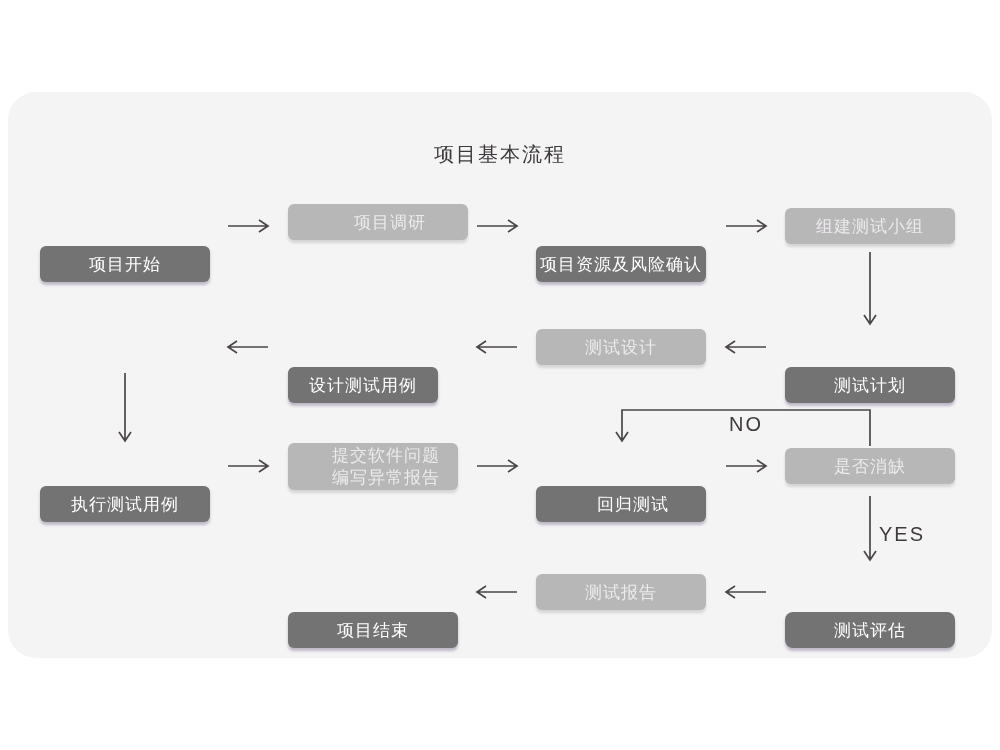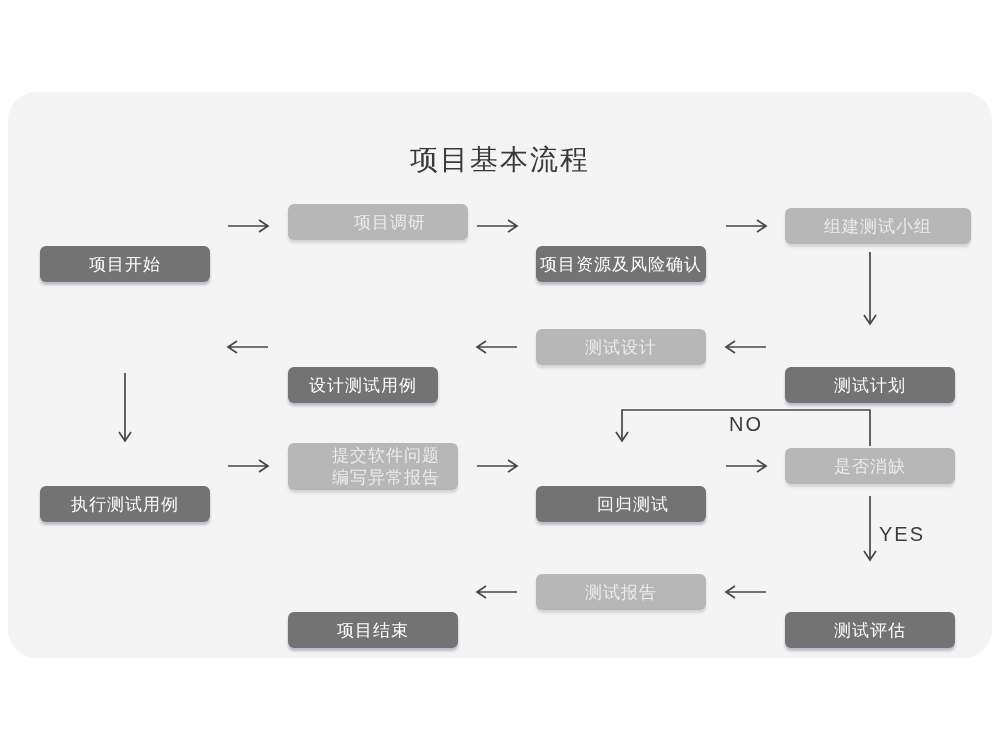--- a/index.html
+++ b/index.html
@@ -25,21 +25,21 @@
     background: #f5f4f5;
     border-radius: 28px;
   }
   .title {
     position: absolute;
     left: 0;
     top: 141px;
     width: 1000px;
     margin: 0;
     text-align: center;
-    font-size: 28px;
+    font-size: 20px;
     font-weight: 500;
     letter-spacing: 2px;
     color: #3b373b;
   }
   .edges {
     position: absolute;
     left: 0;
     top: 0;
     width: 1000px;
     height: 750px;
@@ -87,32 +87,32 @@
     text-align: center;
   }
   .edge-label.yes {
     left: 879px;
     top: 523px;
   }
   
   .p-r1c1 { left: 40px;  top: 208px; width: 170px; }
   .p-r1c2 { left: 288px; top: 204px; width: 180px; padding-left: 24px; }
   .p-r1c3 { left: 536px; top: 208px; width: 170px; }
-  .p-r1c4 { left: 785px; top: 208px; width: 186px; }
+  .p-r1c4 { left: 785px; top: 208px; width: 170px; }
   .p-r2c1 { left: 40px;  top: 329px; width: 170px; }
   .p-r2c2 { left: 288px; top: 329px; width: 150px; }
   .p-r2c3 { left: 536px; top: 329px; width: 170px; }
   .p-r2c4 { left: 785px; top: 329px; width: 170px; }
   .p-r3c1 { left: 40px;  top: 448px; width: 170px; }
   .p-r3c2 { left: 288px; top: 443px; width: 170px; }
   .p-r3c3 { left: 536px; top: 448px; width: 170px; padding-left: 24px; }
   .p-r3c4 { left: 785px; top: 448px; width: 170px; }
   .p-r4c2 { left: 288px; top: 574px; width: 170px; }
   .p-r4c3 { left: 536px; top: 574px; width: 170px; }
-  .p-r4c4 { left: 785px; top: 574px; width: 170px; }
+  .p-r4c4 { left: 785px; top: 574px; width: 170px; border-radius: 8px; }
 </style>
 </head>
 <body>
 
 <div class="stage">
   <div class="card"></div>
 
   <h1 class="title">项目基本流程</h1>
 
   <svg class="edges" viewBox="0 0 1000 750" xmlns="http://www.w3.org/2000/svg">

